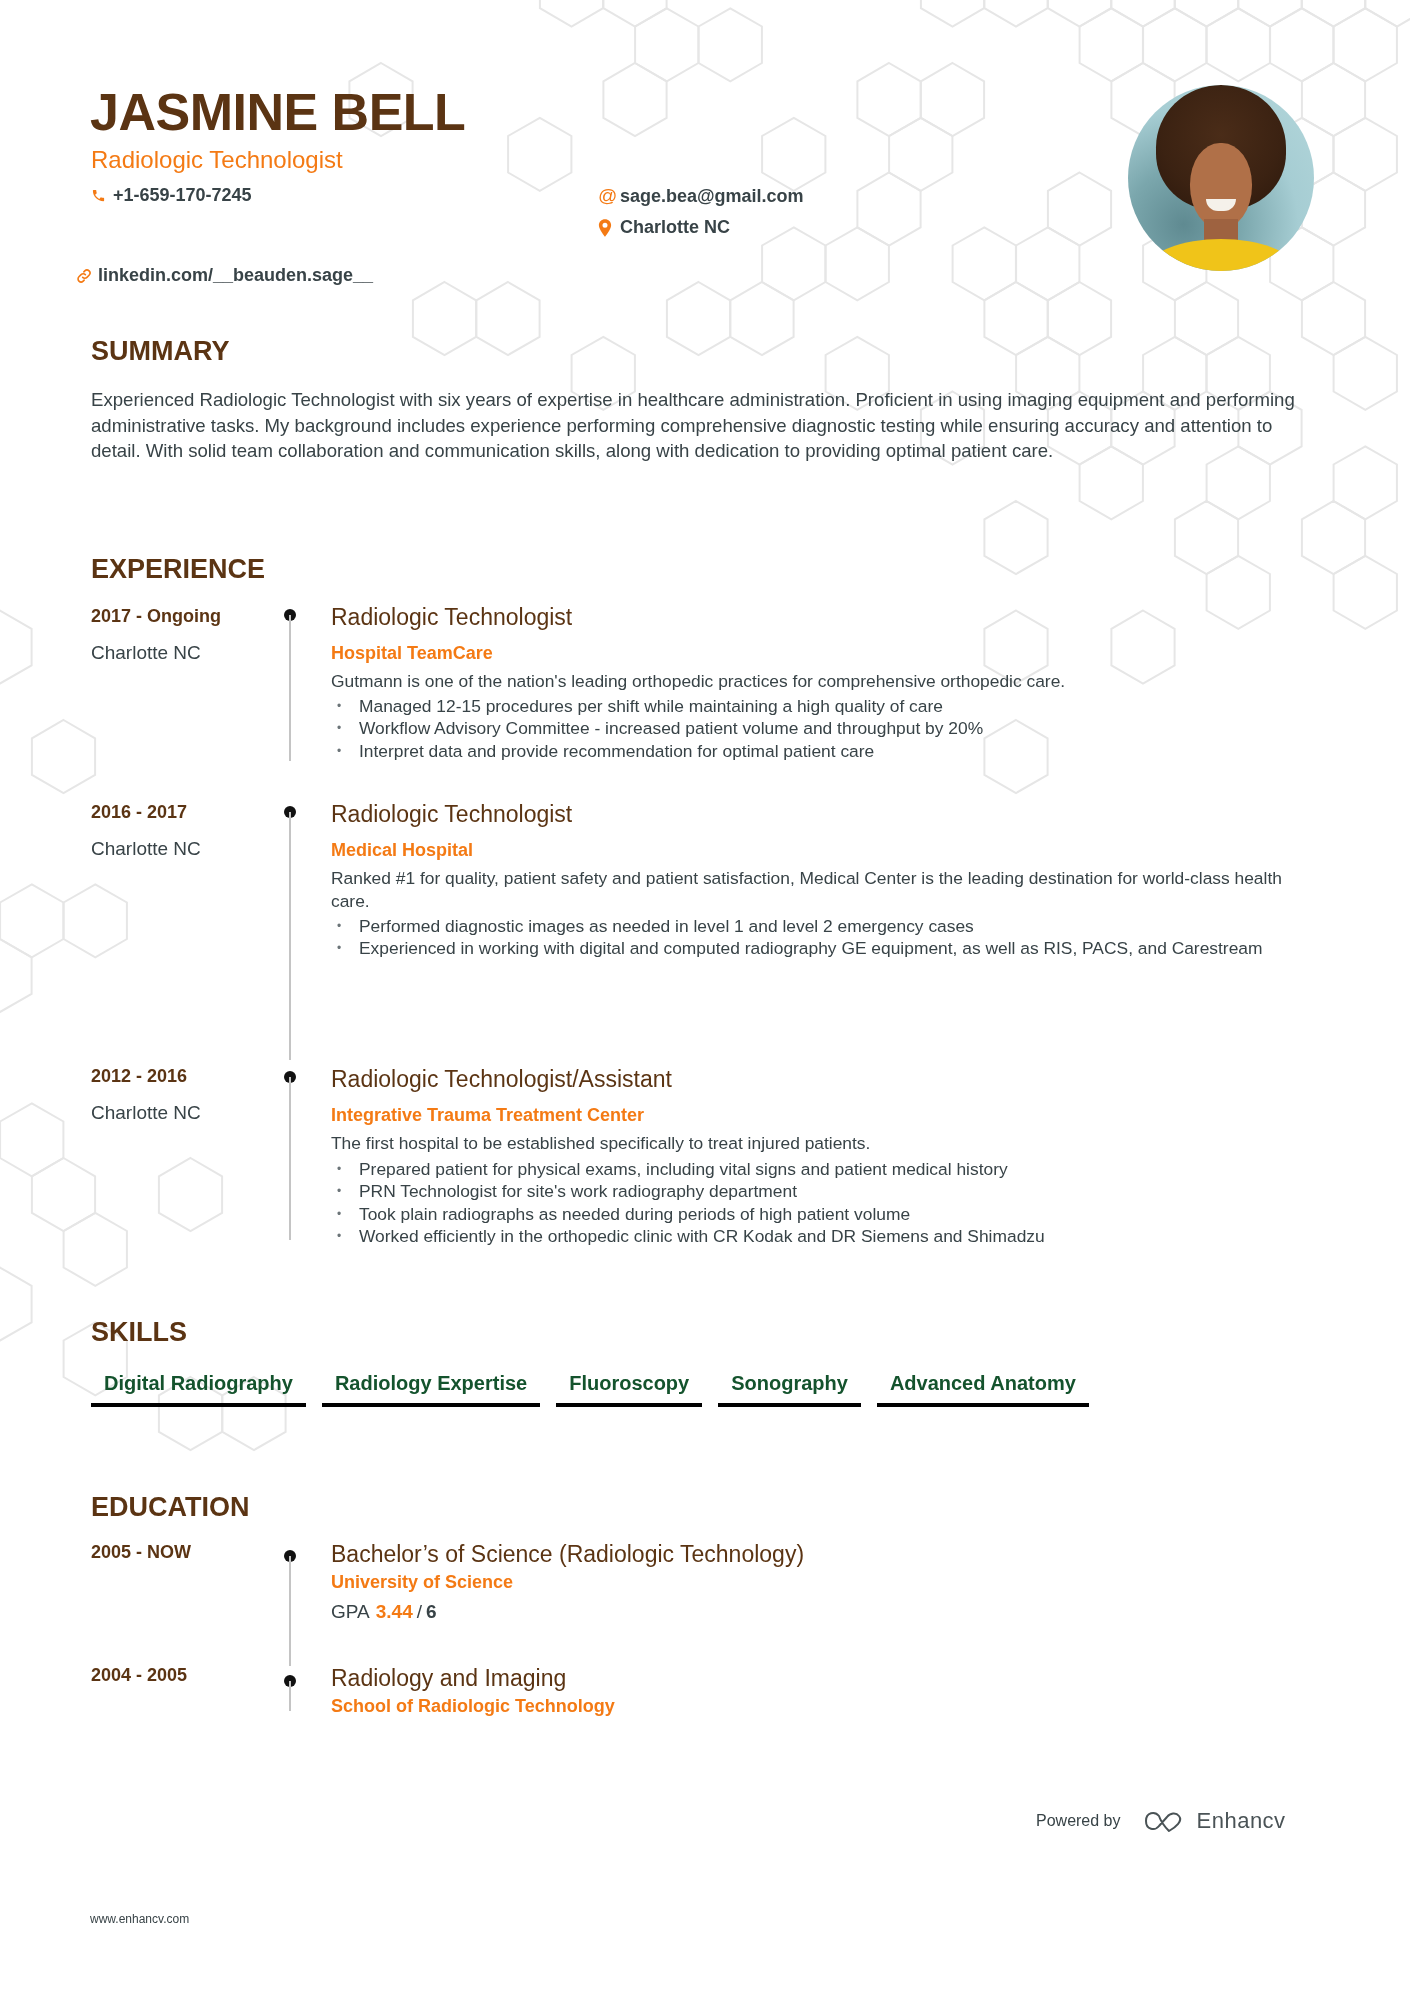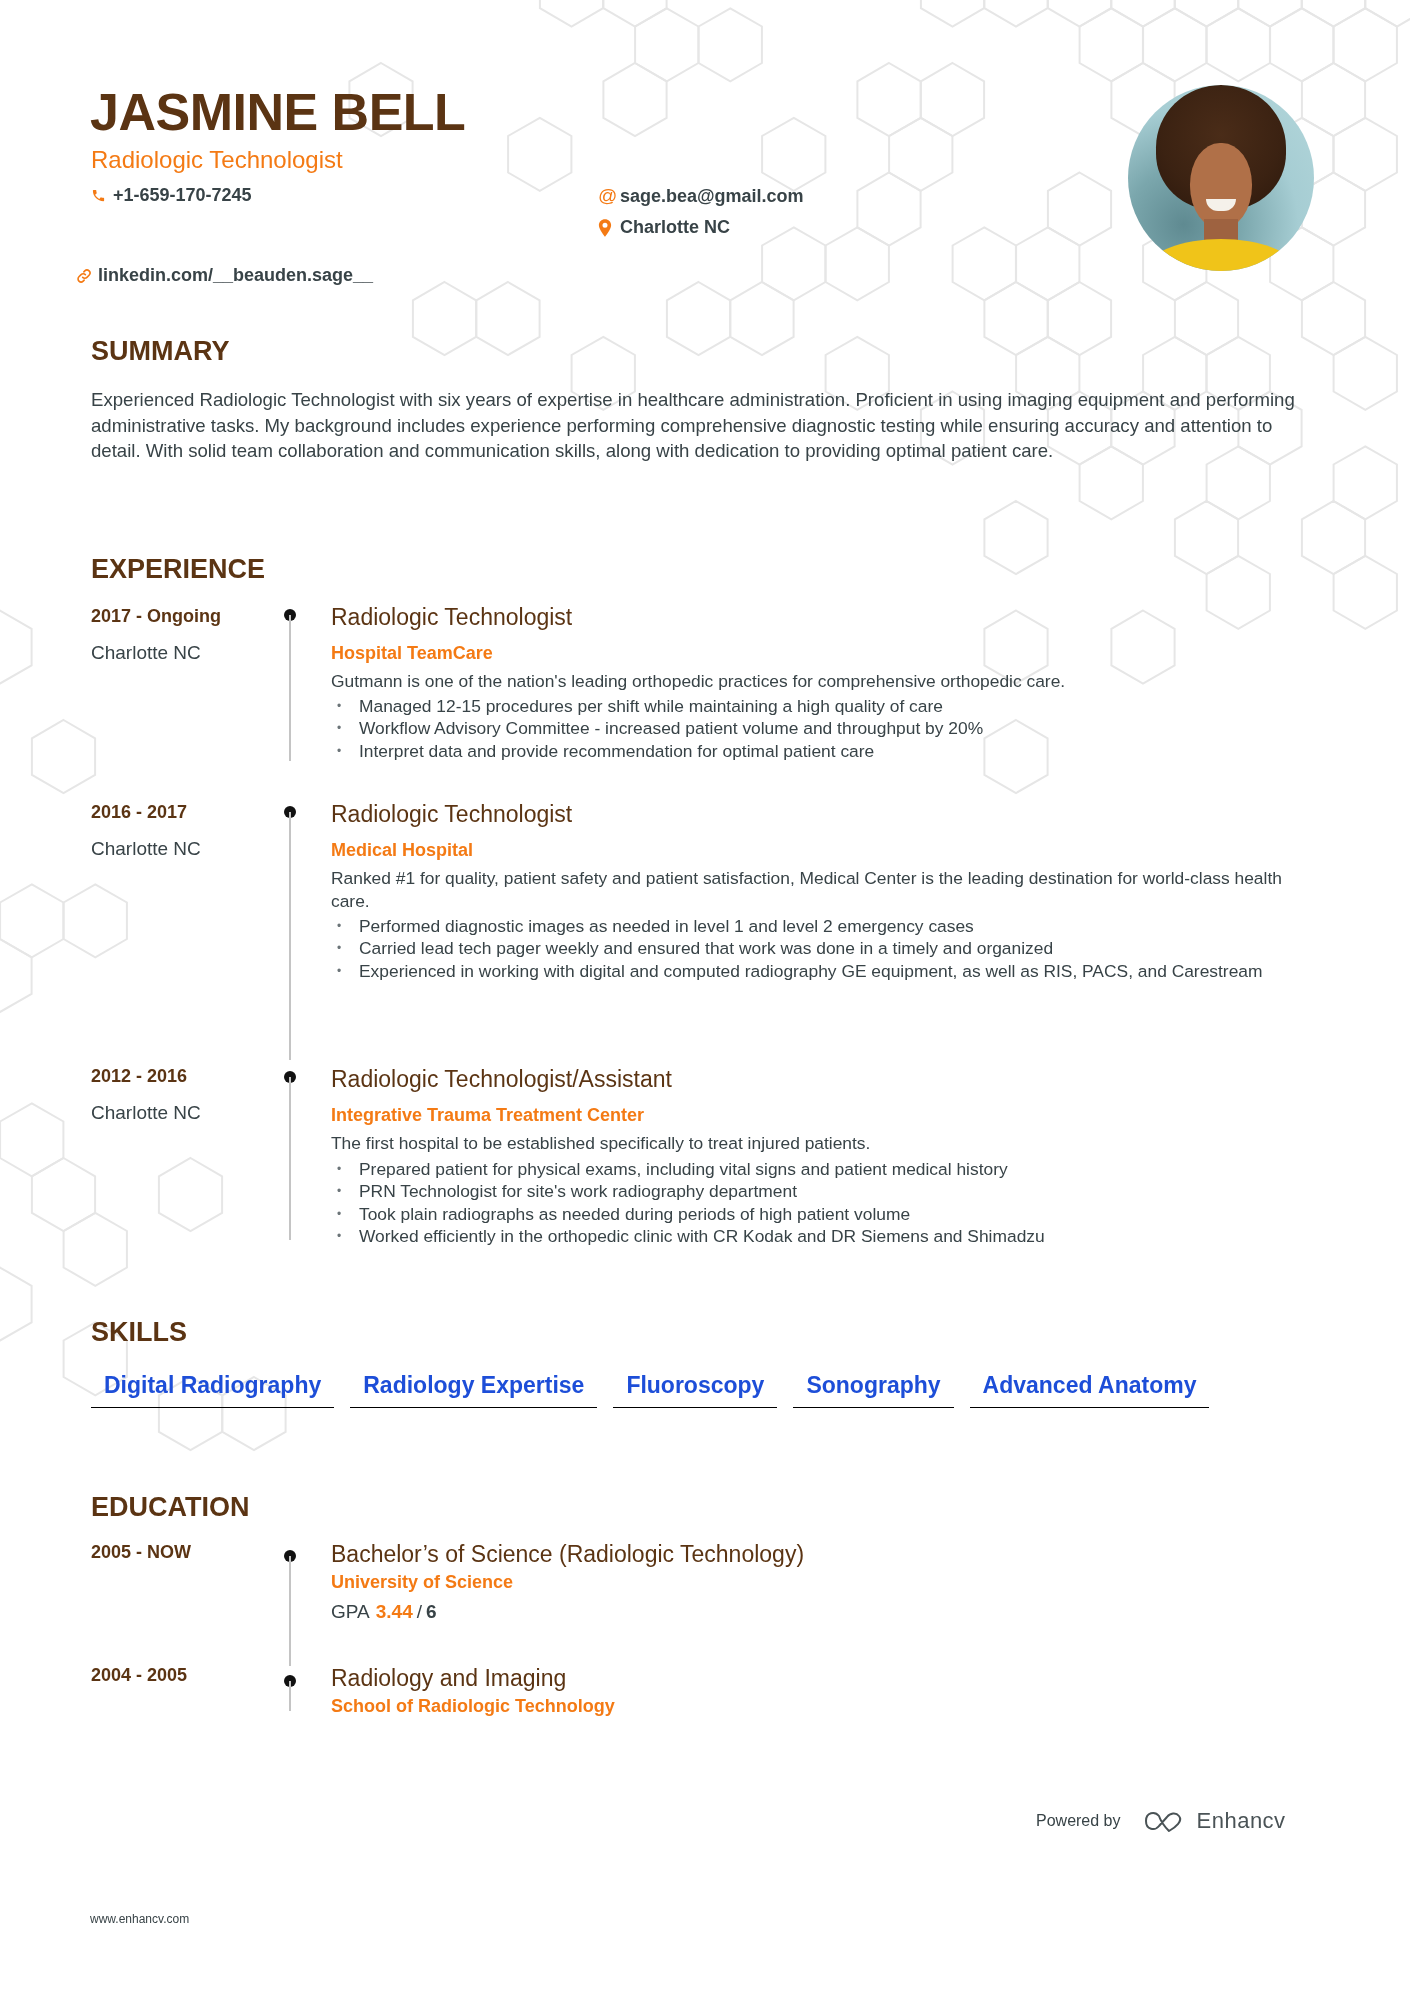--- a/index.html
+++ b/index.html
@@ -39,21 +39,21 @@
   .tl-line { position: absolute; left: 289px; width: 2px; background: #c4c4c4; }
   .tl-dot { position: absolute; left: 284px; width: 12px; height: 12px; border-radius: 50%; background: #111111; }
   .job-title { position: absolute; left: 331px; font-size: 23px; color: #5b3413; }
   .company { position: absolute; left: 331px; font-size: 18px; font-weight: 700; color: #f47a14; }
   .desc { position: absolute; left: 331px; width: 960px; font-size: 17.4px; line-height: 23px; color: #384347; }
   .bullets { position: absolute; left: 331px; width: 960px; list-style: none; font-size: 17.4px; line-height: 22.4px; color: #384347; }
   .bullets li { position: relative; padding-left: 28px; }
   .bullets li::before { content: "•"; position: absolute; left: 6px; top: 0; font-size: 12px; color: #6b7478; }
 
   .skills { position: absolute; left: 91px; top: 1372px; display: flex; gap: 16px; }
-  .skill { font-size: 23px; font-weight: 700; color: #1d4ed8; padding: 0 13px 8px 13px; border-bottom: 1px solid #000000; white-space: nowrap; }
+  .skill { font-size: 20px; font-weight: 700; color: #14532d; padding: 0 13px 8px 13px; border-bottom: 4px solid #000000; white-space: nowrap; }
 
   .gpa { position: absolute; left: 331px; font-size: 19px; color: #384347; }
   .gpa .val { color: #f47a14; font-weight: 700; margin-left: 6px; }
   .gpa .sep { color: #384347; margin: 0 4px; }
   .gpa .max { font-weight: 700; color: #384347; }
 
   .footer-left { position: absolute; left: 90px; top: 1912px; font-size: 12px; color: #384347; }
   .footer-right { position: absolute; left: 1036px; top: 1808px; display: flex; align-items: center; gap: 22px; }
   .powered { font-size: 16px; color: #384347; }
   .brand { display: flex; align-items: center; gap: 8px; color: #4a5356; font-size: 22px; letter-spacing: 0.5px; }
@@ -214,21 +214,20 @@
   <div>
     <div class="date" style="top:802px;">2016 - 2017</div>
     <div class="loc" style="top:838px;">Charlotte NC</div>
     <div class="tl-dot" style="top:806px;"></div>
     <div class="tl-line" style="top:812px; height:248px;"></div>
     <div class="job-title" style="top:801px;">Radiologic Technologist</div>
     <div class="company" style="top:840px;">Medical Hospital</div>
     <div class="desc" style="top:867px;">Ranked #1 for quality, patient safety and patient satisfaction, Medical Center is the leading destination for world-class health care.</div>
     <ul class="bullets" style="top:915px;">
       <li>Performed diagnostic images as needed in level 1 and level 2 emergency cases</li>
-      <li>Carried lead tech pager weekly and ensured that work was done in a timely and organized</li>
       <li>Experienced in working with digital and computed radiography GE equipment, as well as RIS, PACS, and Carestream</li>
     </ul>
   </div>
 
   <div>
     <div class="date" style="top:1066px;">2012 - 2016</div>
     <div class="loc" style="top:1102px;">Charlotte NC</div>
     <div class="tl-dot" style="top:1071px;"></div>
     <div class="tl-line" style="top:1077px; height:163px;"></div>
     <div class="job-title" style="top:1066px;">Radiologic Technologist/Assistant</div>

